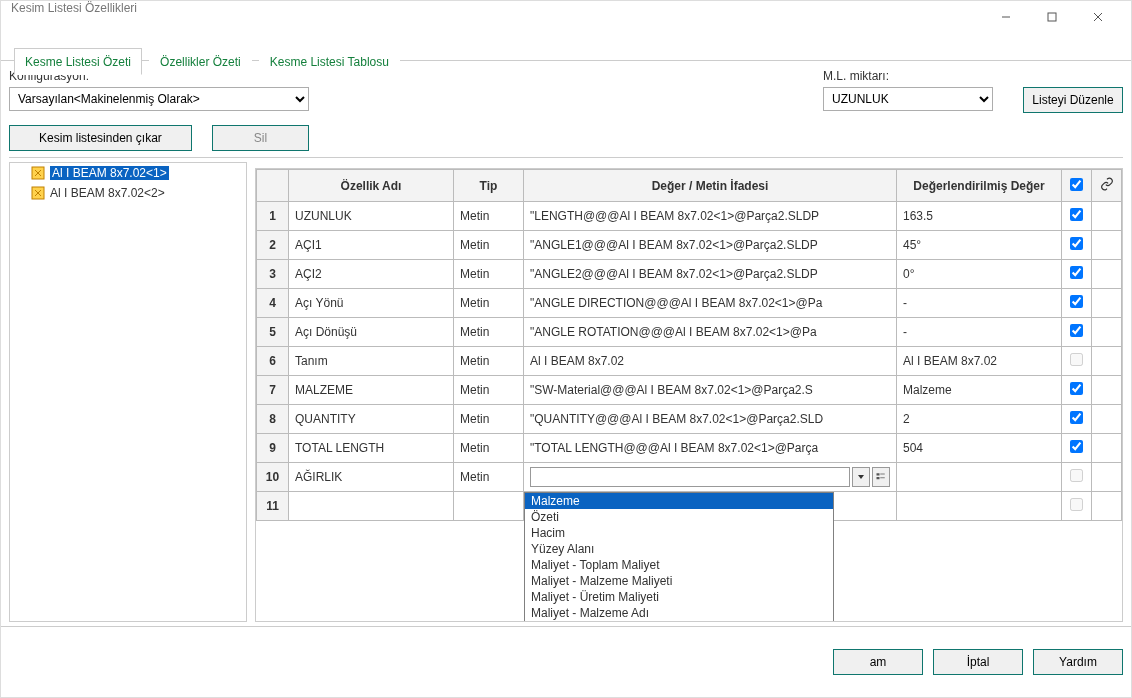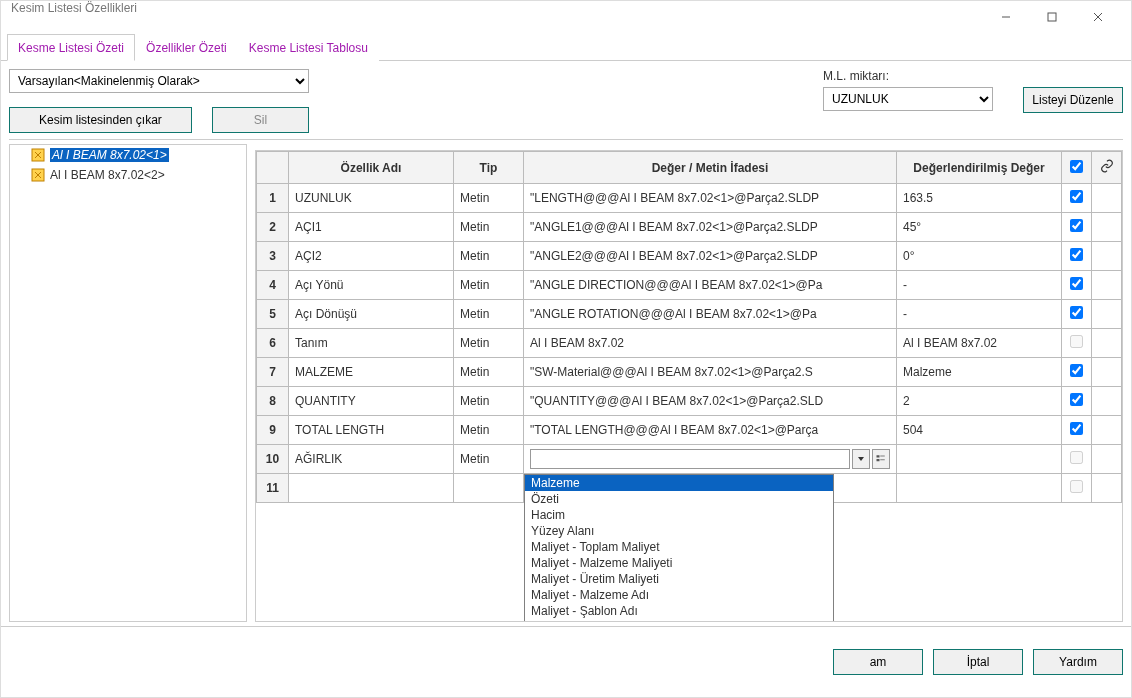--- a/index.html
+++ b/index.html
@@ -28,24 +28,25 @@
   .sysbtn svg { width: 10px; height: 10px; }
   .tabs {
     display: flex;
     border-bottom: 1px solid #ccc;
     padding-left: 6px;
   }
   .tab {
     padding: 6px 10px 5px 10px;
     border: 1px solid transparent;
     border-bottom: none;
-    color: #a21caf;
+    color: #15803d;
     position: relative;
-    top: 1px;
-    background: #fff;
+    top: 15px;
+    background: #fff;
+    margin-left: 7px;
   }
   .tab.active {
     border-color: #ccc;
     border-bottom: 1px solid #fff;
   }
   .body {
     flex: 1;
     padding: 8px 8px 0 8px;
     display: flex;
     flex-direction: column;
@@ -84,21 +85,21 @@
     border: 1px solid #ccc;
     margin: 4px 4px 4px 0;
     overflow: auto;
   }
   .tree-item {
     display: flex; align-items: center; gap: 4px;
     padding: 2px 4px 2px 20px;
   }
   .tree-item .ticon { width:16px; height:16px; display:flex; align-items:center; justify-content:center;}
   .tree-item.selected span.txt {
-    background: #0a63c1; color: #fff; padding: 0 2px; font-style: italic;
+    background: #0a63c1; color: #fff; padding: 0 2px;
   }
   .grid-wrap {
     flex: 1;
     margin: 10px 0 4px 4px;
     overflow: hidden;
     position: relative;
     border: 1px solid #ccc;
   }
   table.grid {
     border-collapse: collapse;
@@ -193,20 +194,21 @@
   <div class="tabs" id="tabstrip">
       <div class="tab active">Kesme Listesi Özeti</div>
       <div class="tab">Özellikler Özeti</div>
       <div class="tab">Kesme Listesi Tablosu</div>
     </div>
 
   <div class="body">
 
     <div class="toprow">
       <div class="col" style="width:300px">
+        <span class="label">Konfigürasyon:</span>
         <select style="width:300px">
           <option>Varsayılan&lt;Makinelenmiş Olarak&gt;</option>
         </select>
         <div class="btnrow">
           <button class="btn" style="width:210px">Kesim listesinden çıkar</button>
           <button class="btn" style="width:110px;color:#888">Sil</button>
         </div>
       </div>
       <div style="flex:1"></div>
       <div class="col" style="width:170px">

